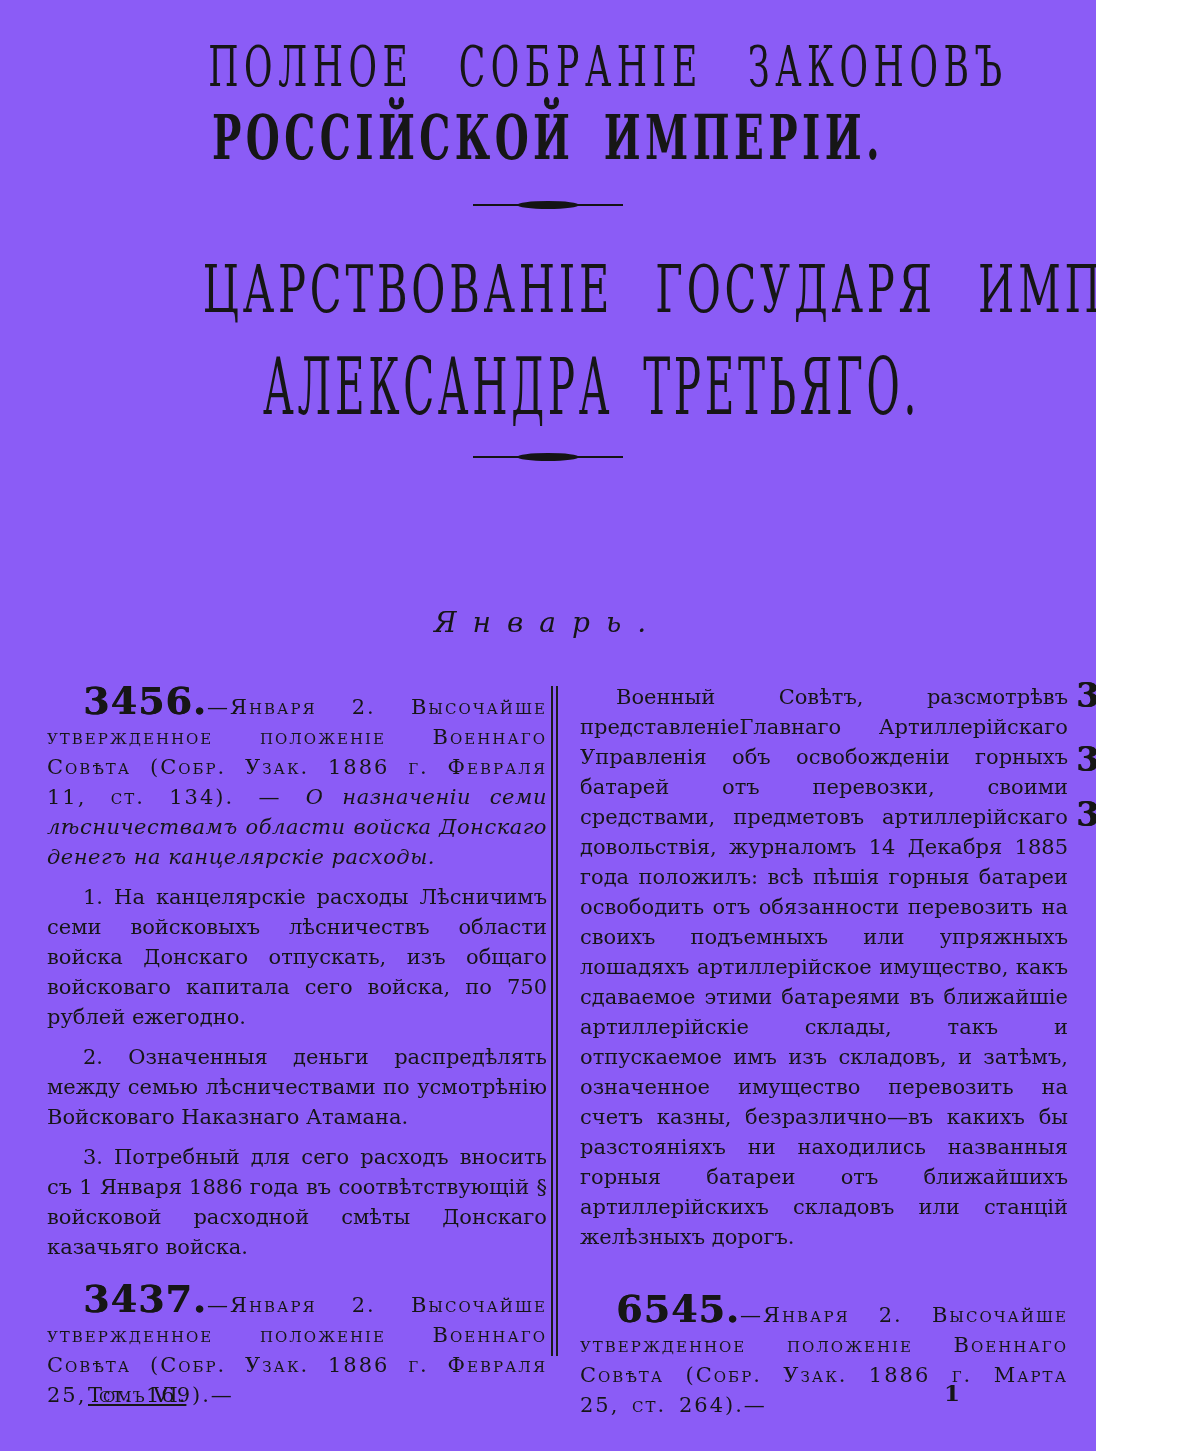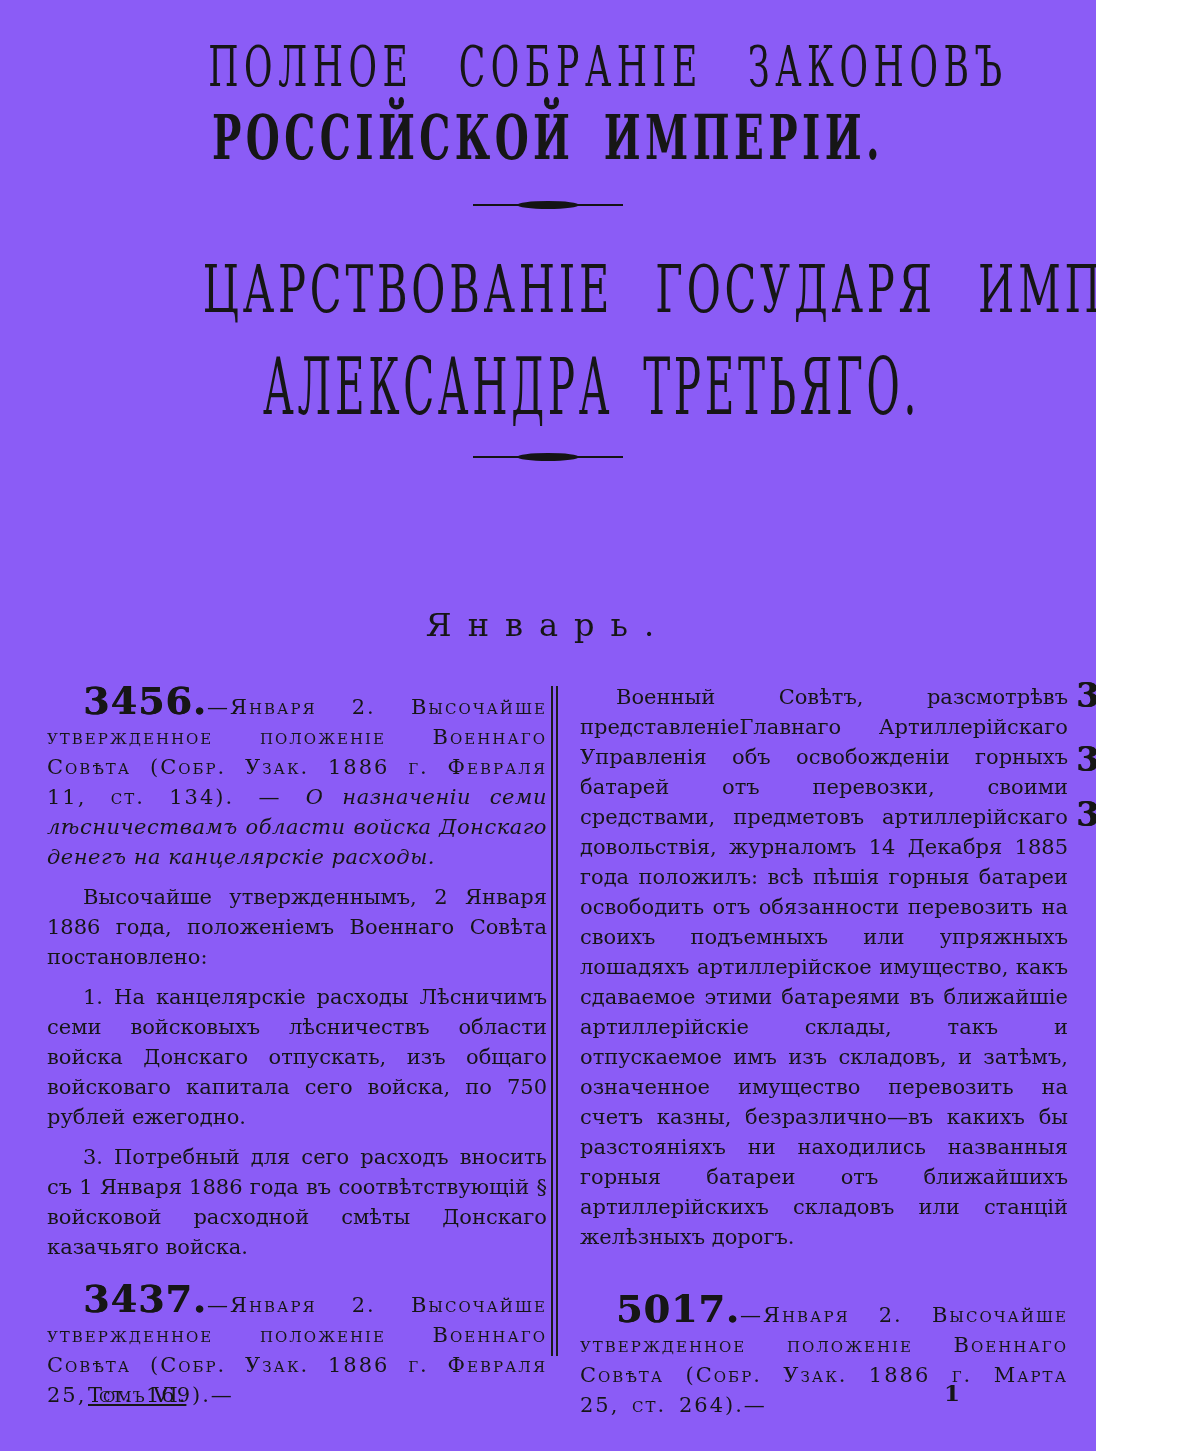--- a/index.html
+++ b/index.html
@@ -7,21 +7,21 @@
     position:relative;width:1096px;height:1451px;background:#8b5cf6;color:#161616;
     font-family:"DejaVu Serif","Liberation Serif",serif;overflow:hidden;
   }
   
   .mast{position:absolute;left:0;width:100%;text-align:center;white-space:nowrap;}
   .t1{top:34px;font-size:56px;letter-spacing:9px;word-spacing:46px;transform:scaleX(.62);transform-origin:50% 50%;}
   .t2{top:101px;font-size:62px;font-weight:700;letter-spacing:7px;word-spacing:18px;transform:scaleX(.63);transform-origin:50% 50%;}
   .t3{top:251px;font-size:66px;letter-spacing:6px;word-spacing:40px;transform:scaleX(.63);transform-origin:50% 50%;}
   .t4{top:342px;font-size:78px;letter-spacing:7px;word-spacing:26px;transform:scaleX(.52);transform-origin:50% 50%;}
   .year{top:511px;font-size:42px;font-weight:700;letter-spacing:3px;}
-  .month{top:606px;font-size:32px;letter-spacing:16px;}
+  .month{top:606px;font-size:28px;font-style:italic;letter-spacing:16px;}
   
   .swell{position:absolute;left:50%;transform:translateX(-50%);width:150px;height:9px;}
   .swell.s1{top:201px;}
   .swell.s2{top:453px;}
   .swell::before{content:"";position:absolute;left:0;right:0;top:3px;height:2px;background:#141414;}
   .swell::after{content:"";position:absolute;left:50%;top:0;transform:translateX(-50%);width:62px;height:8px;background:#141414;border-radius:50%;}
   
   .col{position:absolute;top:682px;text-align:justify;font-size:21px;line-height:30px;}
   .col-left{left:47px;width:500px;}
   .col-right{left:580px;width:488px;}
@@ -55,35 +55,35 @@
   <div class="mast t2">РОССІЙСКОЙ ИМПЕРІИ.</div>
   <div class="swell s1"></div>
   <div class="mast t3">ЦАРСТВОВАНІЕ ГОСУДАРЯ ИМПЕРАТОРА</div>
   <div class="mast t4">АЛЕКСАНДРА ТРЕТЬЯГО.</div>
   <div class="swell s2"></div>
   <div class="mast month">Январь.</div>
 
   <div class="col col-left">
     <div>
       <p class="art-head"><span class="art-num">3456.</span><span class="caps">—Января 2. Высочайше утвержденное положеніе Военнаго Совѣта (Собр. Узак. 1886 г. Февраля 11, ст. 134). — </span><span class="summary">О назначеніи семи лѣсничествамъ области войска Донскаго денегъ на канцелярскіе расходы.</span></p>
-      <p>Высочайше утвержденнымъ, 2 Января 1886 года, положеніемъ Военнаго Совѣта постановлено:</p>
       <p>1. На канцелярскіе расходы Лѣсничимъ семи войсковыхъ лѣсничествъ области войска Донскаго отпускать, изъ общаго войсковаго капитала сего войска, по 750 рублей ежегодно.</p>
+      <p>2. Означенныя деньги распредѣлять между семью лѣсничествами по усмотрѣнію Войсковаго Наказнаго Атамана.</p>
       <p>3. Потребный для сего расходъ вносить съ 1 Января 1886 года въ соотвѣтствующій § войсковой расходной смѣты Донскаго казачьяго войска.</p>
     </div>
     <div>
       <p class="art-head art2"><span class="art-num">3437.</span><span class="caps">—Января 2. Высочайше утвержденное положеніе Военнаго Совѣта (Собр. Узак. 1886 г. Февраля 25, ст. 169).—</span></p>
     </div>
   </div>
 
   <div class="col-rule"></div>
 
   <div class="col col-right">
     <p>Военный Совѣтъ, разсмотрѣвъ представленіеГлавнаго Артиллерійскаго Управленія объ освобожденіи горныхъ батарей отъ перевозки, своими средствами, предметовъ артиллерійскаго довольствія, журналомъ 14 Декабря 1885 года положилъ: всѣ пѣшія горныя батареи освободить отъ обязанности перевозить на своихъ подъемныхъ или упряжныхъ лошадяхъ артиллерійское имущество, какъ сдаваемое этими батареями въ ближайшіе артиллерійскіе склады, такъ и отпускаемое имъ изъ складовъ, и затѣмъ, означенное имущество перевозить на счетъ казны, безразлично—въ какихъ бы разстояніяхъ ни находились названныя горныя батареи отъ ближайшихъ артиллерійскихъ складовъ или станцій желѣзныхъ дорогъ.</p>
     <div>
-      <p class="art-head art3"><span class="art-num">5017.</span><span class="caps">—Января 2. Высочайше утвержденное положеніе Военнаго Совѣта (Собр. Узак. 1886 г. Марта 25, ст. 264).—</span></p>
+      <p class="art-head art3"><span class="art-num">6545.</span><span class="caps">—Января 2. Высочайше утвержденное положеніе Военнаго Совѣта (Собр. Узак. 1886 г. Марта 25, ст. 264).—</span></p>
     </div>
   </div>
 
   <div class="mnum n1">3456</div>
   <div class="mnum n2">3457</div>
   <div class="mnum n3">3458</div>
 
   <div class="volume">Томъ VI.</div>
   <div class="pagenum">1</div>
 

